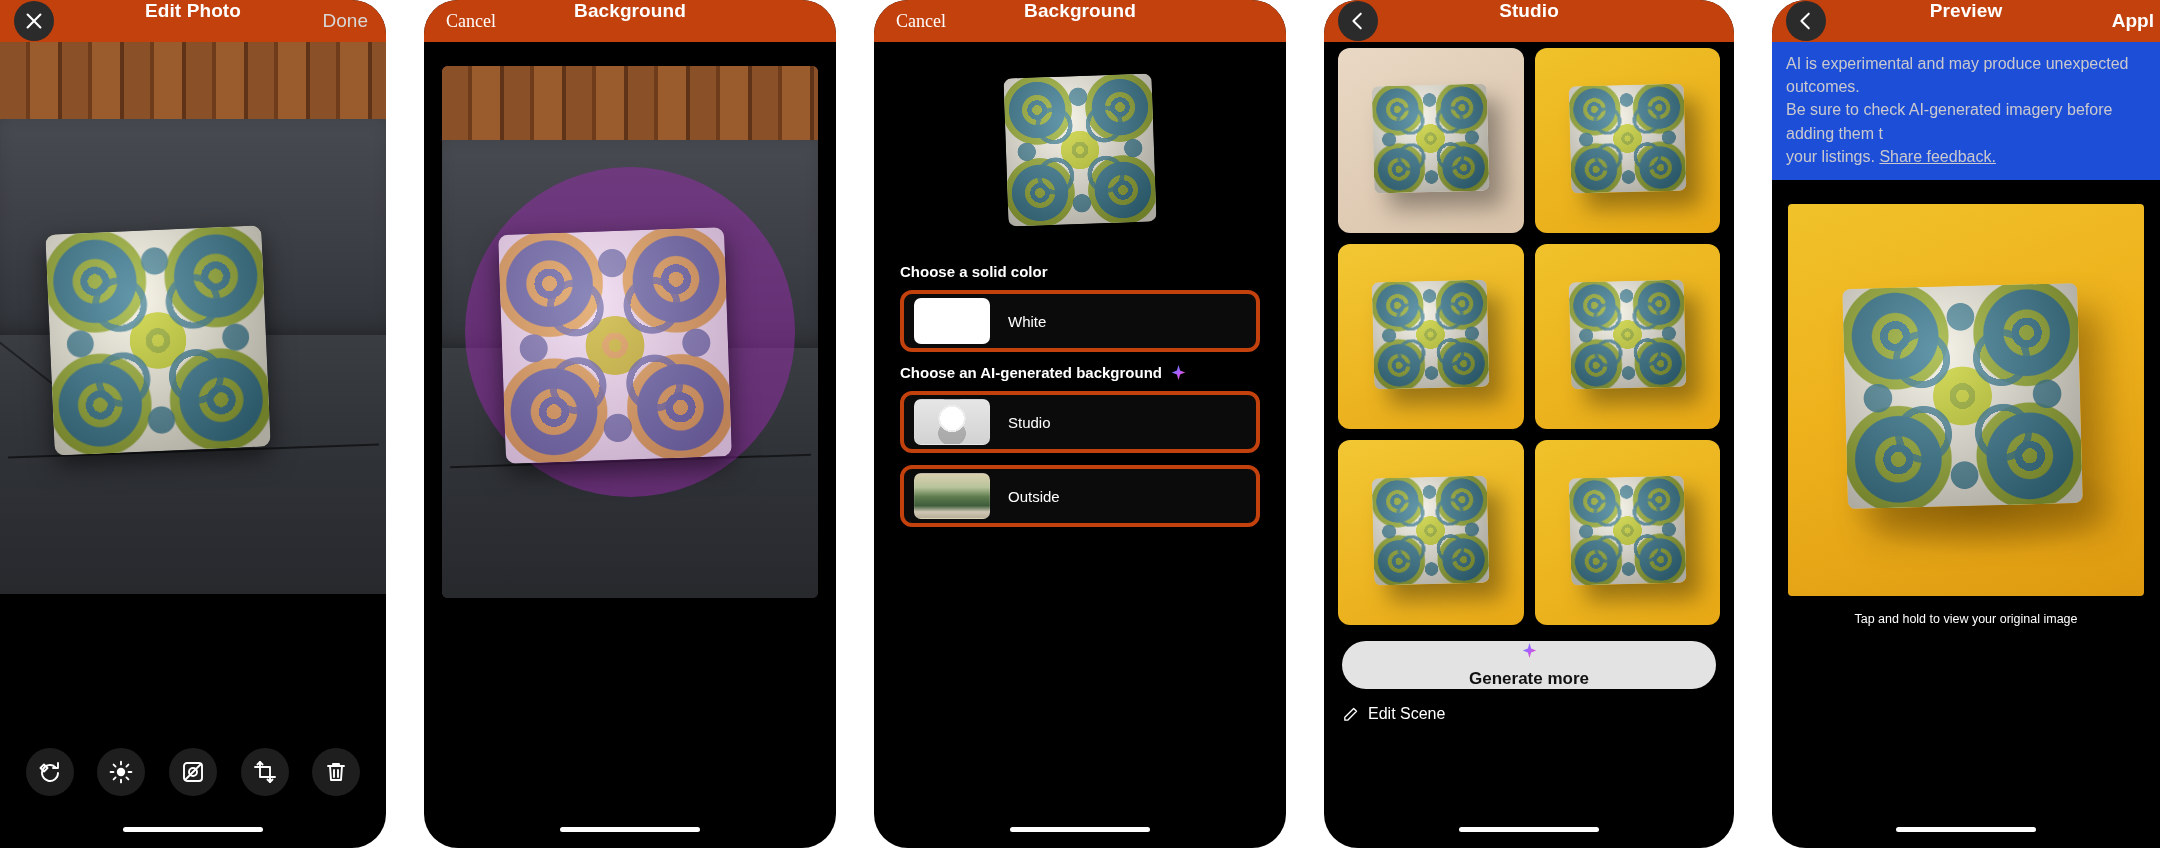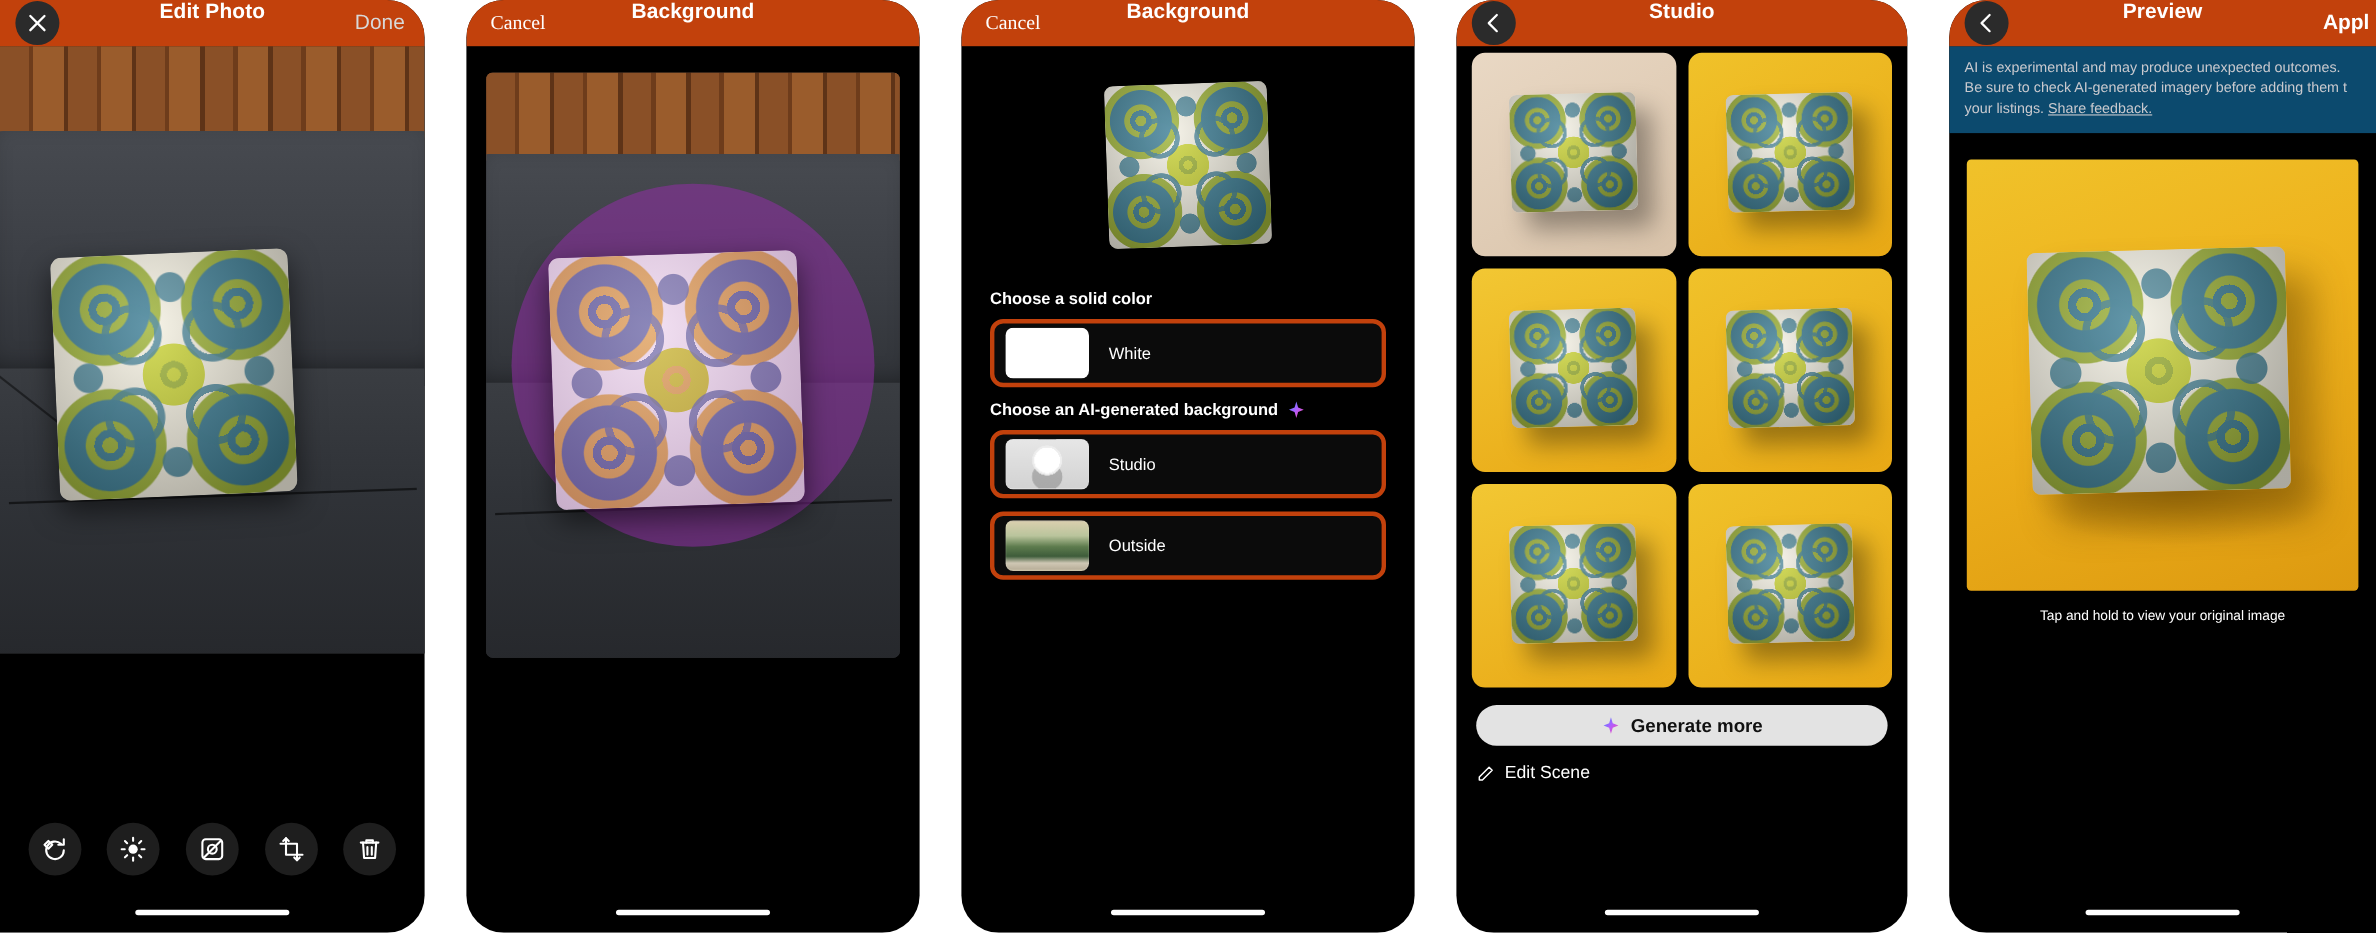--- a/index.html
+++ b/index.html
@@ -285,37 +285,37 @@
   .bg-amber2 { background: linear-gradient(160deg,#f2c733 0%, #e9a916 100%); }
   .cell-pillow {
     position: absolute;
     left: 19%; top: 20%; width: 62%; height: 58%;
     border-radius: 7px; overflow: hidden;
     transform: rotate(-1.5deg);
     box-shadow: 14px 16px 22px rgba(0,0,0,.35);
   }
   .p4-actions { padding: 16px 18px 0 18px; }
   .btn-primary {
-    height: 37px; border-radius: 26px;
+    height: 48px; border-radius: 26px;
     background: #e3e3e3;
     display: flex; align-items: center; justify-content: center;
     gap: 10px;
-    font-size: 17px; font-weight: bold; color: #111111;
+    font-size: 17px; font-weight: bold; color: #111111; flex-direction: column;
   }
   .btn-text {
     margin-top: 16px;
     display: flex; align-items: center; gap: 9px;
     font-size: 16px; color: #ffffff;
   }
 
   
   .disclaimer {
-    background: #0c4a6e;
+    background: #1d4ed8;
     padding: 10px 14px 12px 14px;
-    font-size: 13px;
+    font-size: 16px;
     line-height: 1.45;
     color: #c9c9ce;
   }
   .disclaimer a { color: #c9c9ce; text-decoration: underline; }
   .preview-img {
     position: relative;
     margin: 24px 16px 0 16px;
     height: 392px;
     border-radius: 4px;
     overflow: hidden;

